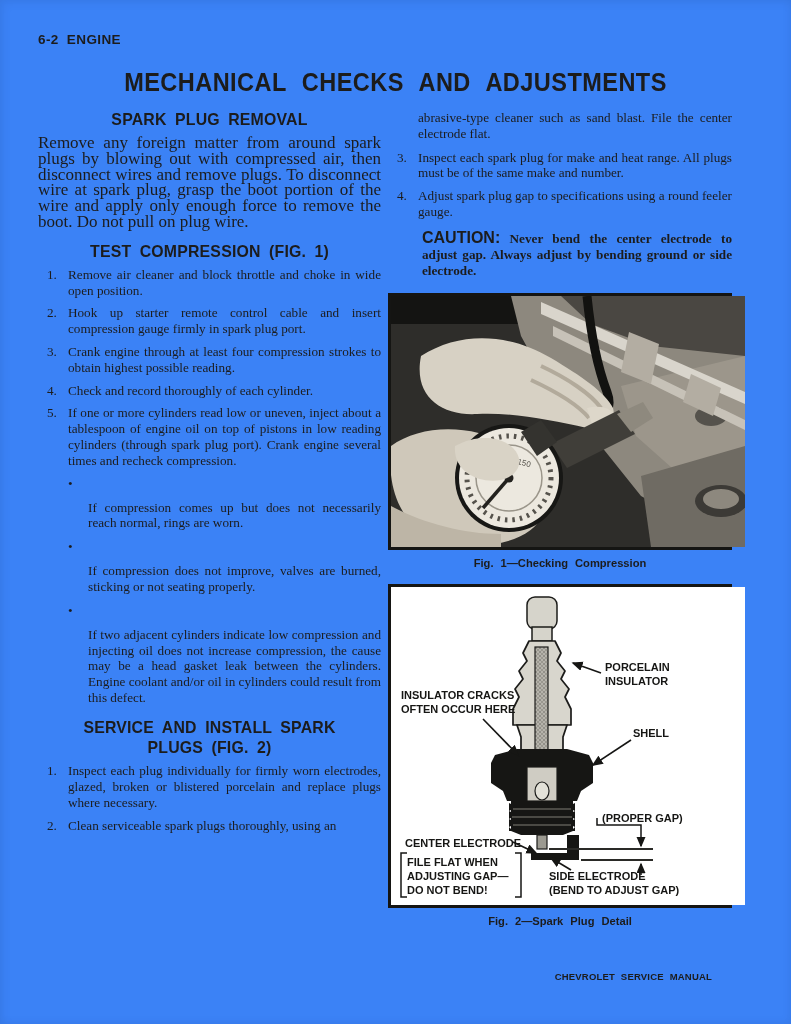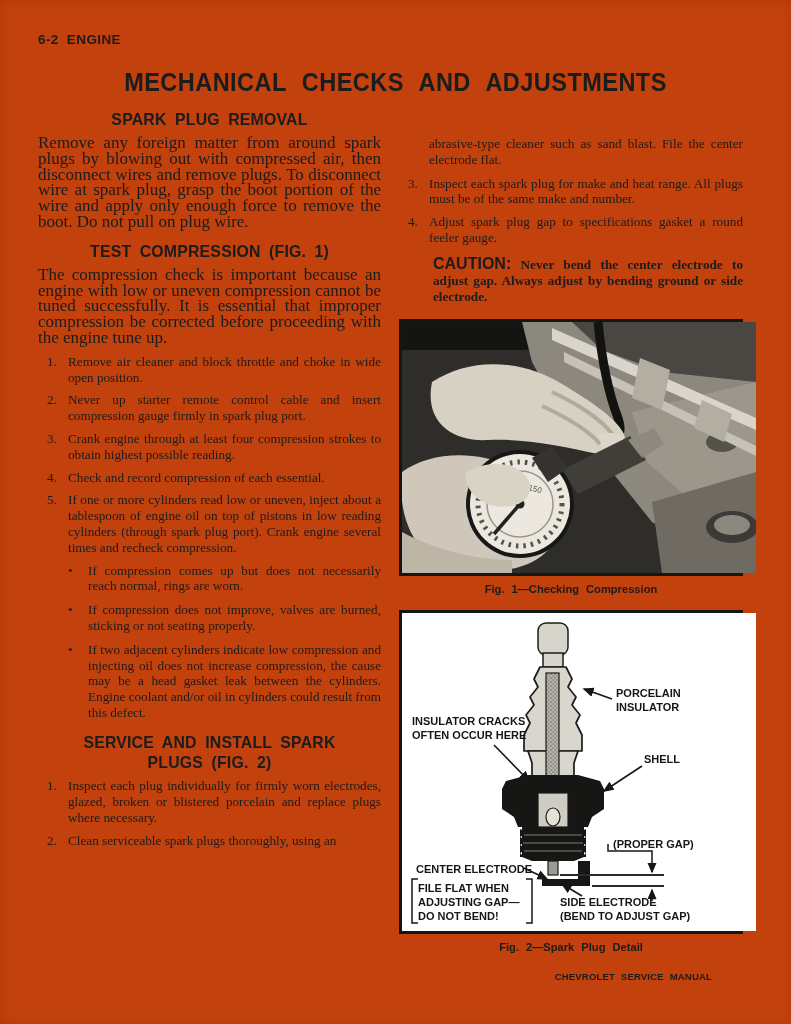--- a/index.html
+++ b/index.html
@@ -1,35 +1,35 @@
 <!DOCTYPE html>
 <html><head>
 <meta charset="utf-8">
 <style>
   html,body{margin:0;padding:0;}
   body{background:#e9e9e6;font-family:"Liberation Serif",serif;}
-  .page{position:relative;width:791px;height:1024px;margin:0 auto;background:#c2410c;color:#1c1c1c;overflow:hidden;box-shadow:inset 3px 3px 10px rgba(0,0,0,.05), inset -2px -2px 8px rgba(0,0,0,.04);}
+  .page{position:relative;width:791px;height:1024px;margin:0 auto;background:#3b82f6;color:#1c1c1c;overflow:hidden;box-shadow:inset 3px 3px 10px rgba(0,0,0,.05), inset -2px -2px 8px rgba(0,0,0,.04);}
   .page-header{position:absolute;left:38px;top:32px;font-family:"Liberation Sans",sans-serif;font-weight:bold;font-size:13.5px;letter-spacing:.4px;word-spacing:4px;}
   .page-title{position:absolute;left:0;top:68px;width:100%;margin:0;text-align:center;font-family:"Liberation Sans",sans-serif;font-weight:bold;font-size:25px;letter-spacing:.5px;word-spacing:9px;transform:scaleX(.94);}
   .col{position:absolute;top:110px;}
   .col-left{left:38px;width:343px;}
-  .col-right{left:399px;width:344px;margin-top:26px;}
+  .col-right{left:388px;width:344px;}
   h2{margin:12px 0 6px;text-align:center;font-family:"Liberation Sans",sans-serif;font-weight:bold;font-size:16.5px;letter-spacing:.2px;word-spacing:4px;transform:scaleX(.96);}
   h2.first{margin-top:0;}
   h2 .hline{display:block;line-height:1.2;}
   p.body{margin:0 0 8px;font-size:17px;line-height:15.8px;text-align:justify;}
   .li{display:flex;margin:0 0 7px;font-size:13.2px;line-height:15.8px;}
   .li .num{flex:0 0 30px;padding-left:9px;box-sizing:border-box;}
   .li .litext{flex:1;text-align:justify;}
   .caution{margin:10px 0 10px 34px;font-size:13.2px;line-height:16.2px;text-align:justify;}
   .caution .clabel{font-family:"Liberation Sans",sans-serif;font-weight:bold;font-size:16px;font-style:normal;}
   .caution .ctext{font-weight:bold;}
   .bul{display:flex;margin:0 0 8px 30px;font-size:13.2px;line-height:15.8px;}
   .bul .bmark{flex:0 0 20px;}
-  .bul .btext{flex:1;text-align:justify;}
+  .bul .btext{flex:1;text-align:justify;margin-top:24px;}
   .note{margin:12px 0 10px 28px;font-size:13.2px;line-height:16px;text-align:justify;}
   p.cont{margin:0 0 8px 30px;font-size:13.2px;line-height:15.8px;text-align:justify;}
   figure{margin:0;}
   .figframe{border:3px solid #151513;background:#fff;line-height:0;}
   .fig1{margin-top:14px;}
   .fig2{margin-top:15px;}
   figcaption{line-height:normal;margin:7px 0 0;text-align:center;font-family:"Liberation Sans",sans-serif;font-weight:bold;font-size:11.5px;word-spacing:4px;transform:scaleX(.97);}
   .page-footer{position:absolute;right:79px;top:971px;font-family:"Liberation Sans",sans-serif;font-weight:bold;font-size:9.5px;letter-spacing:.2px;word-spacing:3px;}
   .diaglabel{font-family:"Liberation Sans",sans-serif;font-weight:bold;font-size:11px;fill:#161614;}
 </style>
@@ -39,39 +39,38 @@
 <div class="page">
 
   <div class="page-header">6-2 ENGINE</div>
   <div class="page-title">MECHANICAL CHECKS AND ADJUSTMENTS</div>
 
   <div class="col col-left">
     <h2 class="first">SPARK PLUG REMOVAL</h2>
     <p class="body">Remove any foreign matter from around spark plugs by blowing out with compressed air, then disconnect wires and remove plugs. To disconnect wire at spark plug, grasp the boot portion of the wire and apply only enough force to remove the boot. Do not pull on plug wire.</p>
 
     <h2>TEST COMPRESSION (FIG. 1)</h2>
-    <p class="body">The compression check is important because an engine with low or uneven compression cannot be tuned successfully. It is essential that improper compression be corrected before proceeding with the engine tune up.</p>
 
     <div class="li">
       <span class="num">1.</span>
       <span class="litext">Remove air cleaner and block throttle and choke in wide open position.</span>
     </div>
     <div class="li">
       <span class="num">2.</span>
-      <span class="litext">Never up starter remote control cable and insert compression gauge firmly in spark plug port.</span>
+      <span class="litext">Hook up starter remote control cable and insert compression gauge firmly in spark plug port.</span>
     </div>
 
 
     <div class="li">
       <span class="num">3.</span>
       <span class="litext">Crank engine through at least four compression strokes to obtain highest possible reading.</span>
     </div>
     <div class="li">
       <span class="num">4.</span>
-      <span class="litext">Check and record compression of each essential.</span>
+      <span class="litext">Check and record thoroughly of each cylinder.</span>
     </div>
     <div class="li">
       <span class="num">5.</span>
       <span class="litext">If one or more cylinders read low or uneven, inject about a tablespoon of engine oil on top of pistons in low reading cylinders (through spark plug port). Crank engine several times and recheck compression.</span>
     </div>
 
     <div class="bul">
       <span class="bmark">•</span>
       <span class="btext">If compression comes up but does not necessarily reach normal, rings are worn.</span>
     </div>
@@ -102,21 +101,21 @@
 
   <div class="col col-right">
     <p class="cont">abrasive-type cleaner such as sand blast. File the center electrode flat.</p>
 
     <div class="li">
       <span class="num">3.</span>
       <span class="litext">Inspect each spark plug for make and heat range. All plugs must be of the same make and number.</span>
     </div>
     <div class="li">
       <span class="num">4.</span>
-      <span class="litext">Adjust spark plug gap to specifications gasket a round feeler gauge.</span>
+      <span class="litext">Adjust spark plug gap to specifications using a round feeler gauge.</span>
     </div>
 
     <div class="caution">
       <span class="clabel">CAUTION:</span>
       <span class="ctext">Never bend the center electrode to adjust gap. Always adjust by bending ground or side electrode.</span>
     </div>
 
     <figure class="fig1">
       <div class="figframe">
         <svg width="354" height="251" viewBox="0 0 354 251" xmlns="http://www.w3.org/2000/svg">

